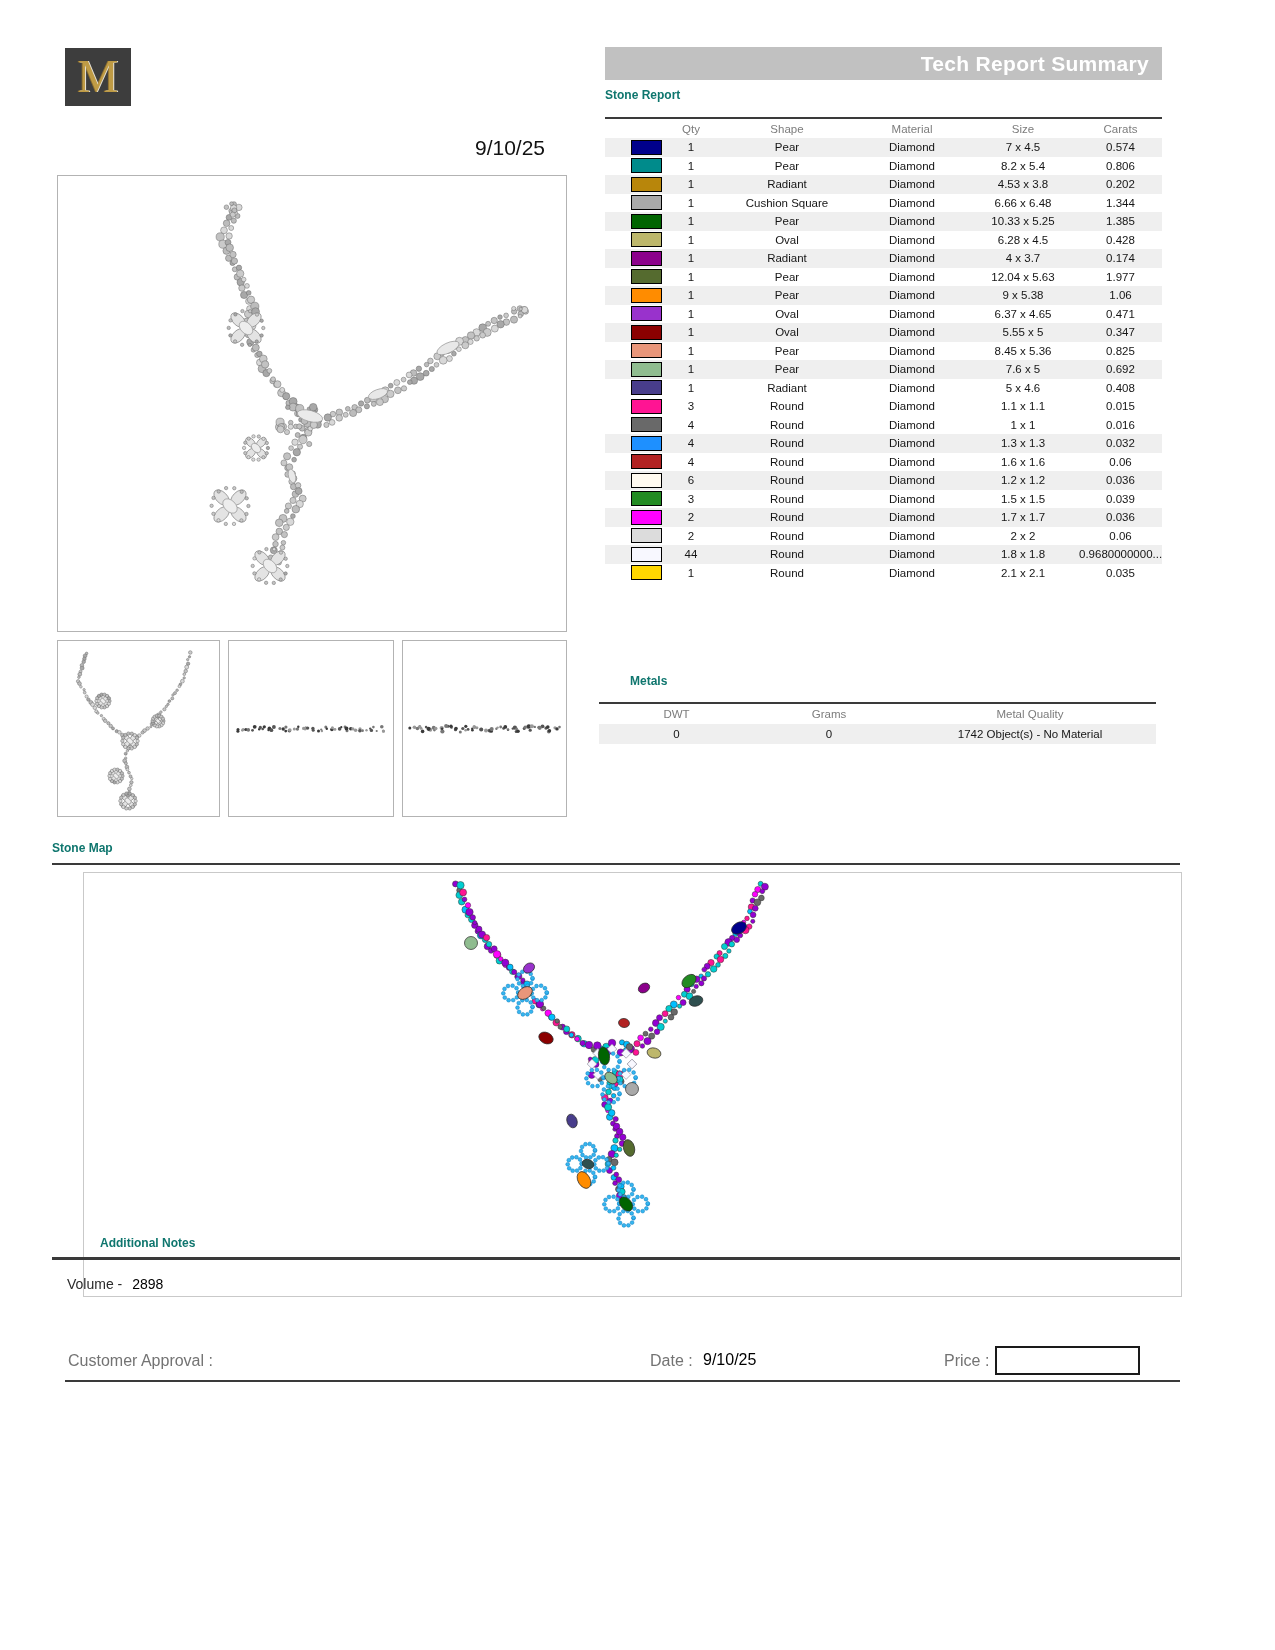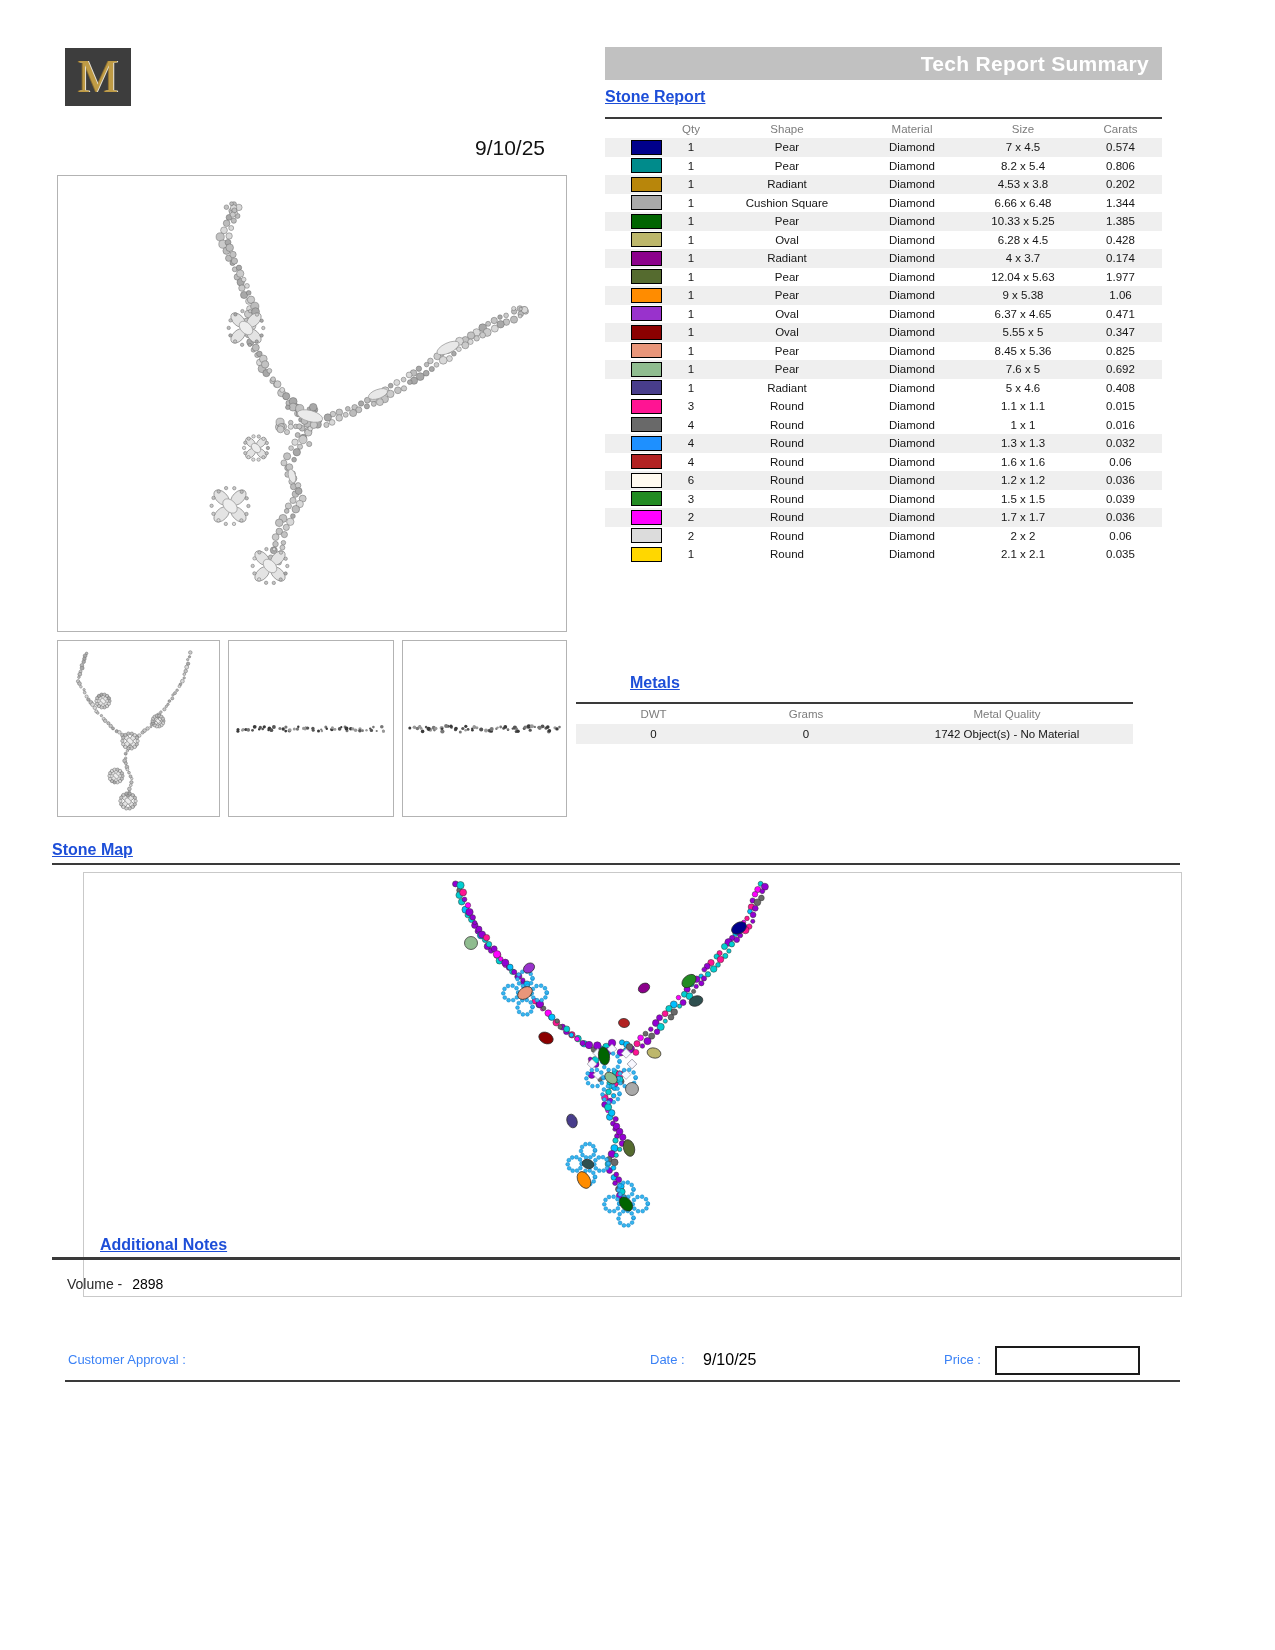--- a/index.html
+++ b/index.html
@@ -12,50 +12,50 @@
   .logo span{font-family:"Liberation Serif",serif;font-size:46px;line-height:1;color:#bf9b45;
         text-shadow:1px 0 0 #e6e2d8, -1px 0 0 #8a6d2f;}
 
   
   .header-bar{position:absolute;left:605px;top:47px;width:557px;height:33px;background:#c1c1c1;
         display:flex;align-items:center;justify-content:flex-end;}
   .header-bar span{color:#fff;font-weight:700;font-size:21px;padding-right:13px;letter-spacing:.3px;}
 
   .date-top{position:absolute;left:455px;top:136px;width:110px;text-align:center;font-size:21px;color:#111;}
 
-  .sec-title{position:absolute;font-size:16px;font-weight:700;color:#1d4ed8;text-decoration:underline;}
+  .sec-title{position:absolute;font-size:12px;font-weight:700;color:#0f766e;}
 
   
   .stone-table{position:absolute;left:605px;top:117px;width:557px;border-collapse:collapse;table-layout:fixed;font-size:11.5px;}
   .stone-table th{color:#7c7c7c;font-weight:400;height:19px;border-top:2px solid #3a3a3a;padding:0;text-align:center;}
   .stone-table td{height:18.5px;padding:0;text-align:center;color:#151515;}
   .stone-table tr.odd td{background:#efefef;}
   .stone-table td.swcell{background:#fff;text-align:left;}
   .swatch{display:inline-block;width:29px;height:13px;border:1px solid #000;margin-left:26px;vertical-align:middle;box-sizing:content-box;}
 
   
-  .metals-table{position:absolute;left:576px;top:702px;width:557px;border-collapse:collapse;table-layout:fixed;font-size:11.5px;}
+  .metals-table{position:absolute;left:599px;top:702px;width:557px;border-collapse:collapse;table-layout:fixed;font-size:11.5px;}
   .metals-table th{color:#7c7c7c;font-weight:400;height:20px;border-top:2px solid #3a3a3a;padding:0;text-align:center;}
   .metals-table td{height:20px;background:#efefef;text-align:center;color:#151515;padding:0;}
 
   
   .imgbox{position:absolute;border:1px solid #b3b3b3;background:#fff;}
   #box-main{left:57px;top:175px;width:508px;height:455px;}
   #box-t1{left:57px;top:640px;width:161px;height:175px;}
   #box-t2{left:228px;top:640px;width:164px;height:175px;}
   #box-t3{left:402px;top:640px;width:163px;height:175px;}
   #box-map{left:83px;top:872px;width:1097px;height:423px;border-color:#c9c9c9;}
   .imgbox svg{display:block;width:100%;height:100%;}
 
   .rule{position:absolute;background:#3a3a3a;}
 
   .volume-line{position:absolute;left:67px;top:1276px;font-size:14px;color:#2b2b2b;}
   .volume-line b{font-weight:400;color:#000;margin-left:10px;}
 
-  .approval-label{position:absolute;font-size:13px;color:#3b82f6;}
+  .approval-label{position:absolute;font-size:16px;color:#737373;}
   .date-value{position:absolute;left:703px;top:1351px;font-size:16px;color:#000;}
   .price-box{position:absolute;left:995px;top:1346px;width:145px;height:29px;border:2px solid #1a1a1a;background:#fff;box-sizing:border-box;}
 </style>
 </head>
 <body>
 
 <div class="page">
 
   <div class="logo">
     <span>M</span>
@@ -875,20 +875,28 @@
           <td>0.036</td>
         </tr>
         <tr class="even">
           <td class="swcell"><span class="swatch" style="background:#DCDCDC"></span></td>
           <td>2</td>
           <td>Round</td>
           <td>Diamond</td>
           <td>2 x 2</td>
           <td>0.06</td>
         </tr>
+        <tr class="odd">
+          <td class="swcell"><span class="swatch" style="background:#F8F8FF"></span></td>
+          <td>44</td>
+          <td>Round</td>
+          <td>Diamond</td>
+          <td>1.8 x 1.8</td>
+          <td>0.9680000000...</td>
+        </tr>
         <tr class="even">
           <td class="swcell"><span class="swatch" style="background:#FFD700"></span></td>
           <td>1</td>
           <td>Round</td>
           <td>Diamond</td>
           <td>2.1 x 2.1</td>
           <td>0.035</td>
         </tr>
       </tbody>
   </table>

